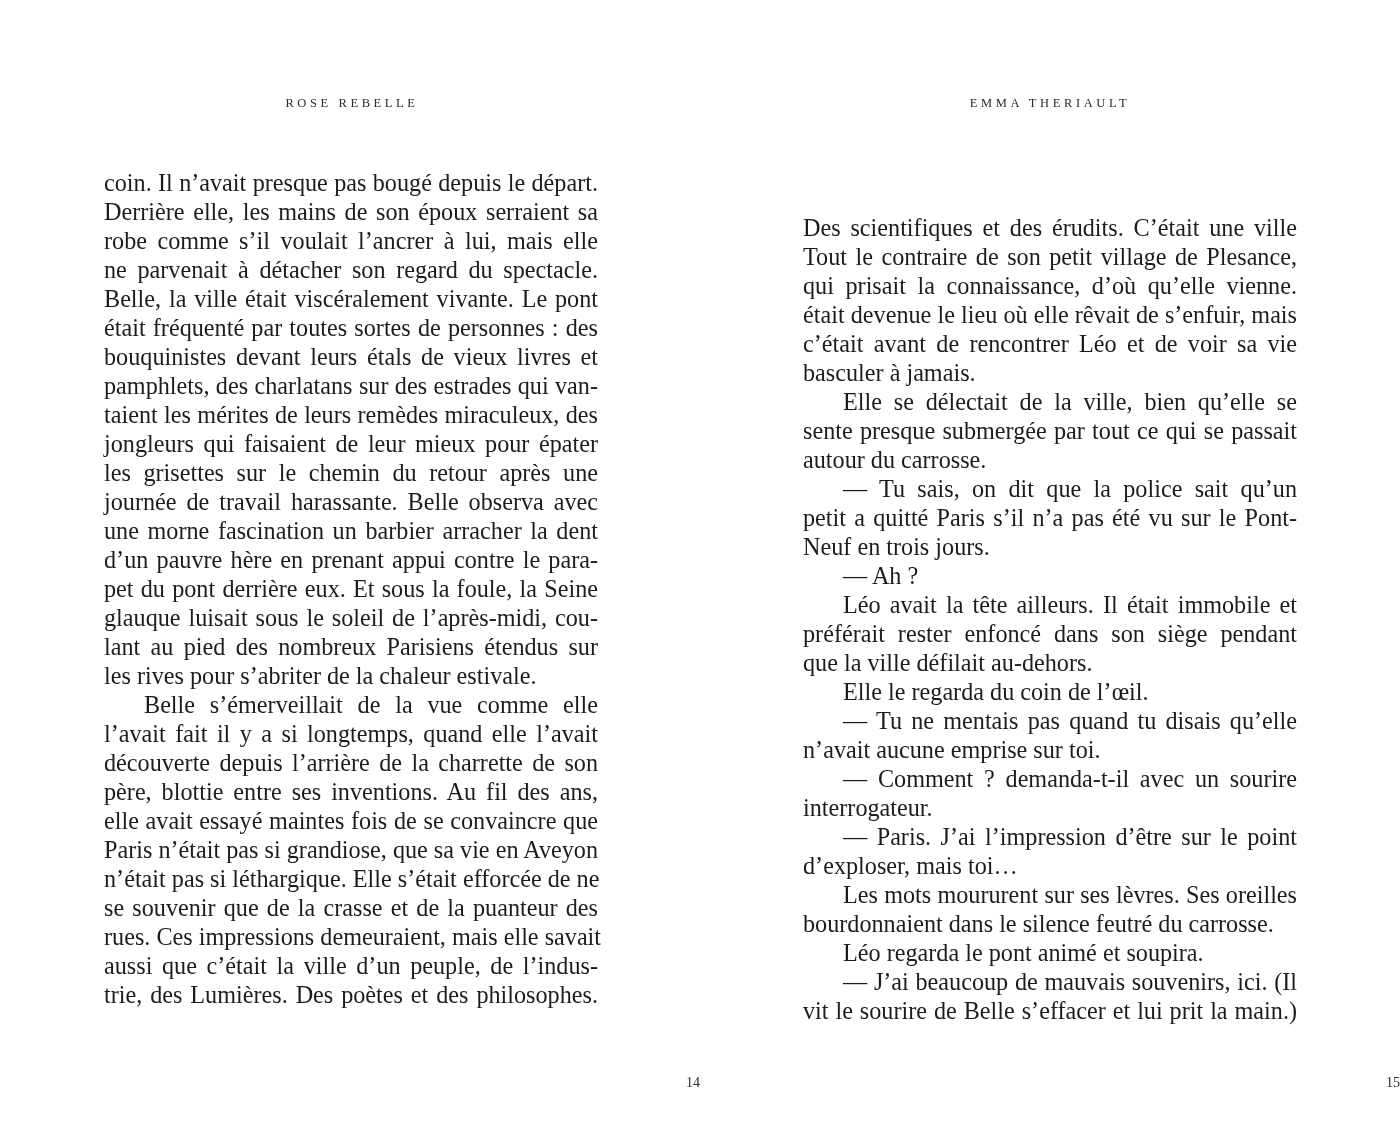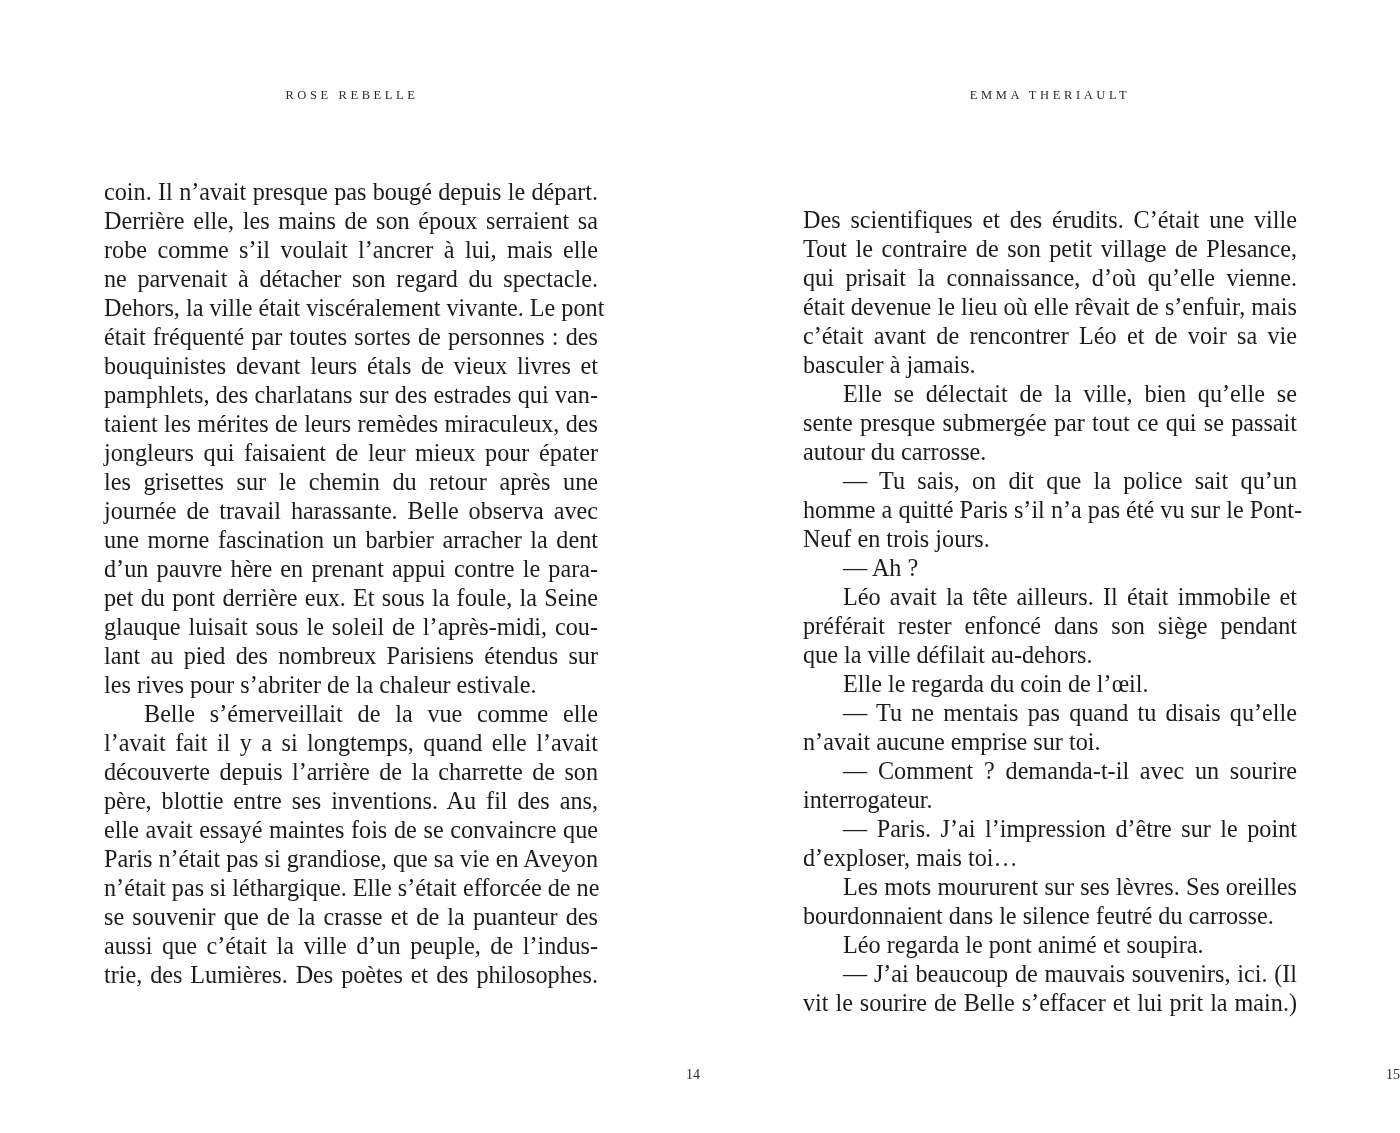--- a/index.html
+++ b/index.html
@@ -1,34 +1,34 @@
 <!DOCTYPE html>
 <html><head>
 <meta charset="utf-8">
 <style>
   html, body { margin: 0; padding: 0; background: #ffffff; }
   body { width: 1400px; height: 1133px; position: relative; overflow: hidden; color: #1c1c1c; }
-  .page { position: absolute; top: 0; height: 844px; width: 700px; }
+  .page { position: absolute; top: 8px; height: 844px; width: 700px; }
   .page.left { left: 0; }
   .page.right { left: 700px; }
   .running-head {
     position: absolute; top: 88px; left: 0; width: 100%;
     text-align: center;
     font-family: "Liberation Serif", "DejaVu Serif", serif;
     font-size: 12.5px; letter-spacing: 3.6px; color: #2a2a2a;
   }
   .page.left .running-head { left: 0; width: 700px; padding-left: 0; }
   .page.left .running-head span { position: relative; left: 2px; }
   .page.right .running-head span { position: relative; left: 0px; }
   .body-text {
     position: absolute; top: 160px; width: 494px;
     font-family: "Liberation Serif", "DejaVu Serif", serif;
     font-size: 24.2px; line-height: 29px;
   }
-  .page.left .body-text { left: 104px; margin-top: 17px; }
+  .page.left .body-text { left: 104px; }
   .page.right .body-text { left: 103px; margin-top: 45px; }
   .line {
     display: block; height: 29px; white-space: nowrap;
     text-align: justify; text-align-last: justify;
   }
   .line.last { text-align-last: left; }
   .line.indent { padding-left: 40px; }
   .folio {
     position: absolute; top: 1067px; width: 100%; text-align: right;
     font-family: "Liberation Serif", "DejaVu Serif", serif;
@@ -40,21 +40,21 @@
 </head>
 <body>
 
 <div class="page left">
   <div class="running-head"><span>ROSE REBELLE</span></div>
   <div class="body-text" id="left-body">
       <span class="line">coin. Il n’avait presque pas bougé depuis le départ.</span>
       <span class="line">Derrière elle, les mains de son époux serraient sa</span>
       <span class="line">robe comme s’il voulait l’ancrer à lui, mais elle</span>
       <span class="line">ne parvenait à détacher son regard du spectacle.</span>
-      <span class="line">Dehors, la ville était viscéralement vivante. Le pont</span>
+      <span class="line">Belle, la ville était viscéralement vivante. Le pont</span>
       <span class="line">était fréquenté par toutes sortes de personnes : des</span>
       <span class="line">bouquinistes devant leurs étals de vieux livres et</span>
       <span class="line">pamphlets, des charlatans sur des estrades qui van-</span>
       <span class="line">taient les mérites de leurs remèdes miraculeux, des</span>
       <span class="line">jongleurs qui faisaient de leur mieux pour épater</span>
       <span class="line">les grisettes sur le chemin du retour après une</span>
       <span class="line">journée de travail harassante. Belle observa avec</span>
       <span class="line">une morne fascination un barbier arracher la dent</span>
       <span class="line">d’un pauvre hère en prenant appui contre le para-</span>
       <span class="line">pet du pont derrière eux. Et sous la foule, la Seine</span>
@@ -62,40 +62,41 @@
       <span class="line">lant au pied des nombreux Parisiens étendus sur</span>
       <span class="line last">les rives pour s’abriter de la chaleur estivale.</span>
       <span class="line indent">Belle s’émerveillait de la vue comme elle</span>
       <span class="line">l’avait fait il y a si longtemps, quand elle l’avait</span>
       <span class="line">découverte depuis l’arrière de la charrette de son</span>
       <span class="line">père, blottie entre ses inventions. Au fil des ans,</span>
       <span class="line">elle avait essayé maintes fois de se convaincre que</span>
       <span class="line">Paris n’était pas si grandiose, que sa vie en Aveyon</span>
       <span class="line">n’était pas si léthargique. Elle s’était efforcée de ne</span>
       <span class="line">se souvenir que de la crasse et de la puanteur des</span>
+      <span class="line">rues. Ces impressions demeuraient, mais elle savait</span>
       <span class="line">aussi que c’était la ville d’un peuple, de l’indus-</span>
       <span class="line">trie, des Lumières. Des poètes et des philosophes.</span>
     </div>
   <div class="folio">14</div>
 </div>
 
 <div class="page right">
   <div class="running-head"><span>EMMA THERIAULT</span></div>
   <div class="body-text" id="right-body">
       <span class="line">Des scientifiques et des érudits. C’était une ville</span>
       <span class="line">Tout le contraire de son petit village de Plesance,</span>
       <span class="line">qui prisait la connaissance, d’où qu’elle vienne.</span>
       <span class="line">était devenue le lieu où elle rêvait de s’enfuir, mais</span>
       <span class="line">c’était avant de rencontrer Léo et de voir sa vie</span>
       <span class="line last">basculer à jamais.</span>
       <span class="line indent">Elle se délectait de la ville, bien qu’elle se</span>
       <span class="line">sente presque submergée par tout ce qui se passait</span>
       <span class="line last">autour du carrosse.</span>
       <span class="line indent">— Tu sais, on dit que la police sait qu’un</span>
-      <span class="line">homme a quitté Paris s’il n’a pas été vu sur le Pont-</span>
+      <span class="line">petit a quitté Paris s’il n’a pas été vu sur le Pont-</span>
       <span class="line last">Neuf en trois jours.</span>
       <span class="line indent last">— Ah ?</span>
       <span class="line indent">Léo avait la tête ailleurs. Il était immobile et</span>
       <span class="line">préférait rester enfoncé dans son siège pendant</span>
       <span class="line last">que la ville défilait au-dehors.</span>
       <span class="line indent last">Elle le regarda du coin de l’œil.</span>
       <span class="line indent">— Tu ne mentais pas quand tu disais qu’elle</span>
       <span class="line last">n’avait aucune emprise sur toi.</span>
       <span class="line indent">— Comment ? demanda-t-il avec un sourire</span>
       <span class="line last">interrogateur.</span>

